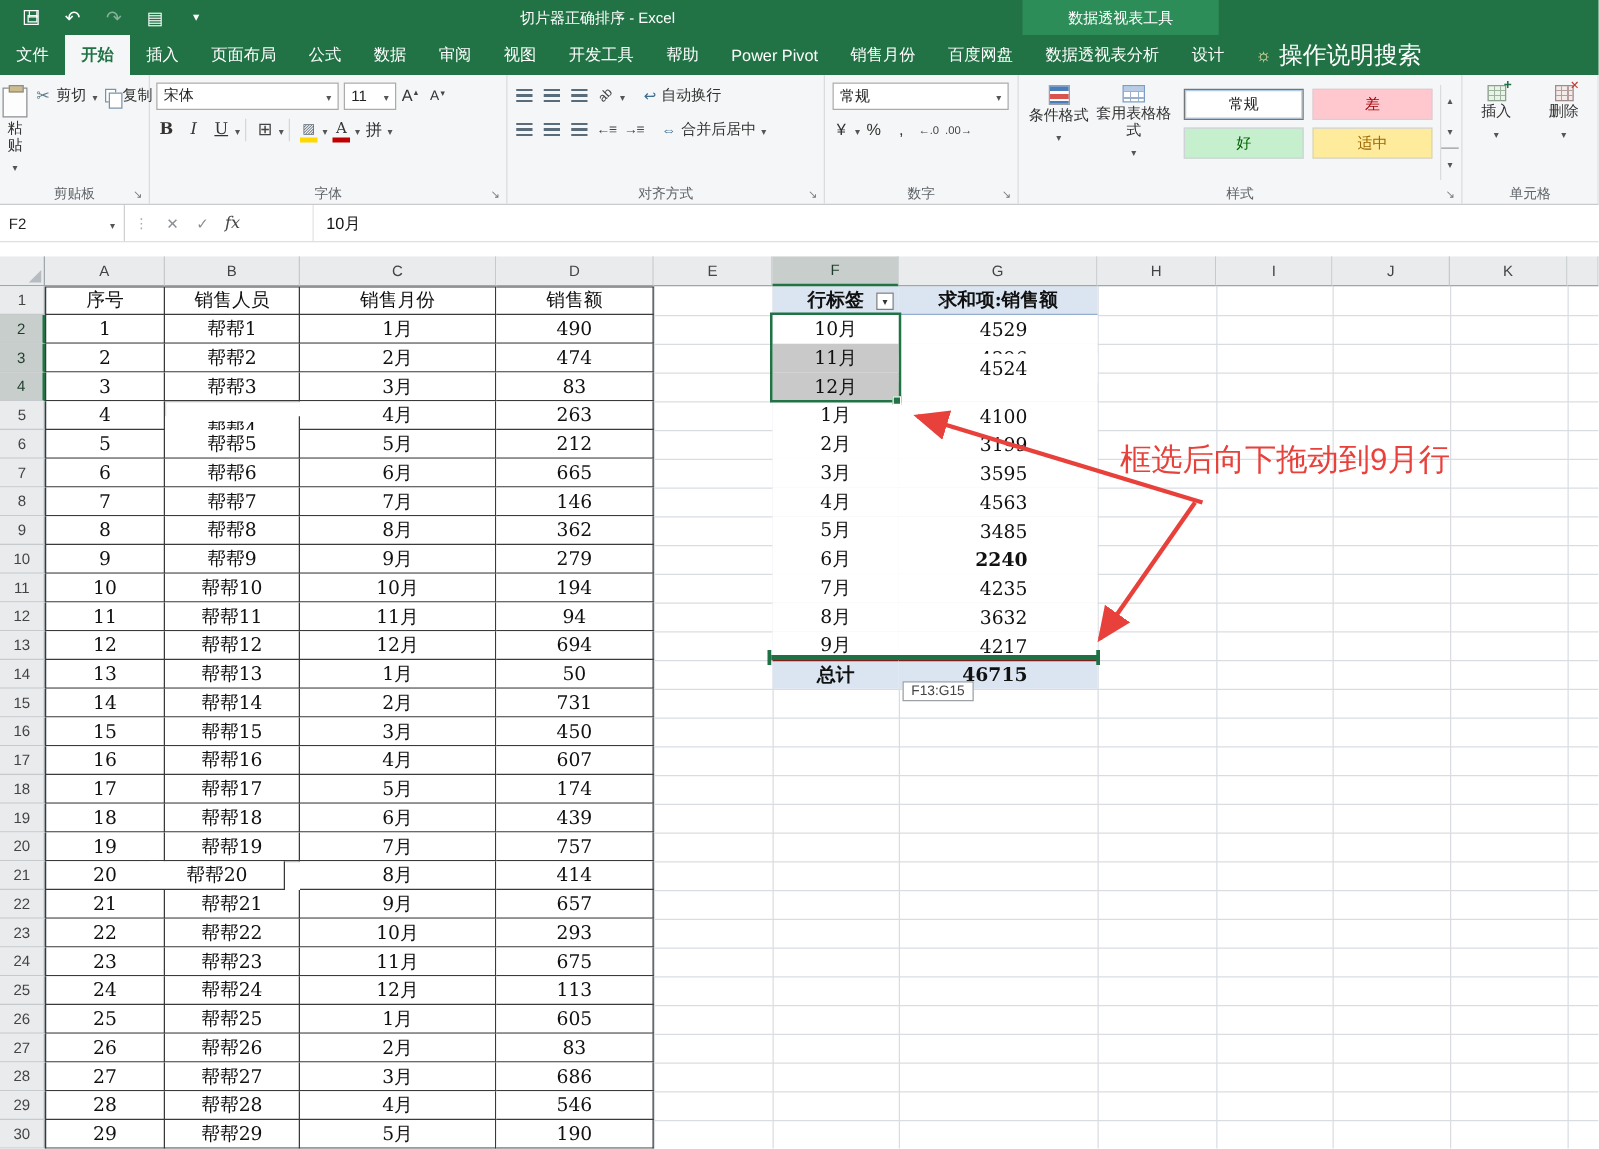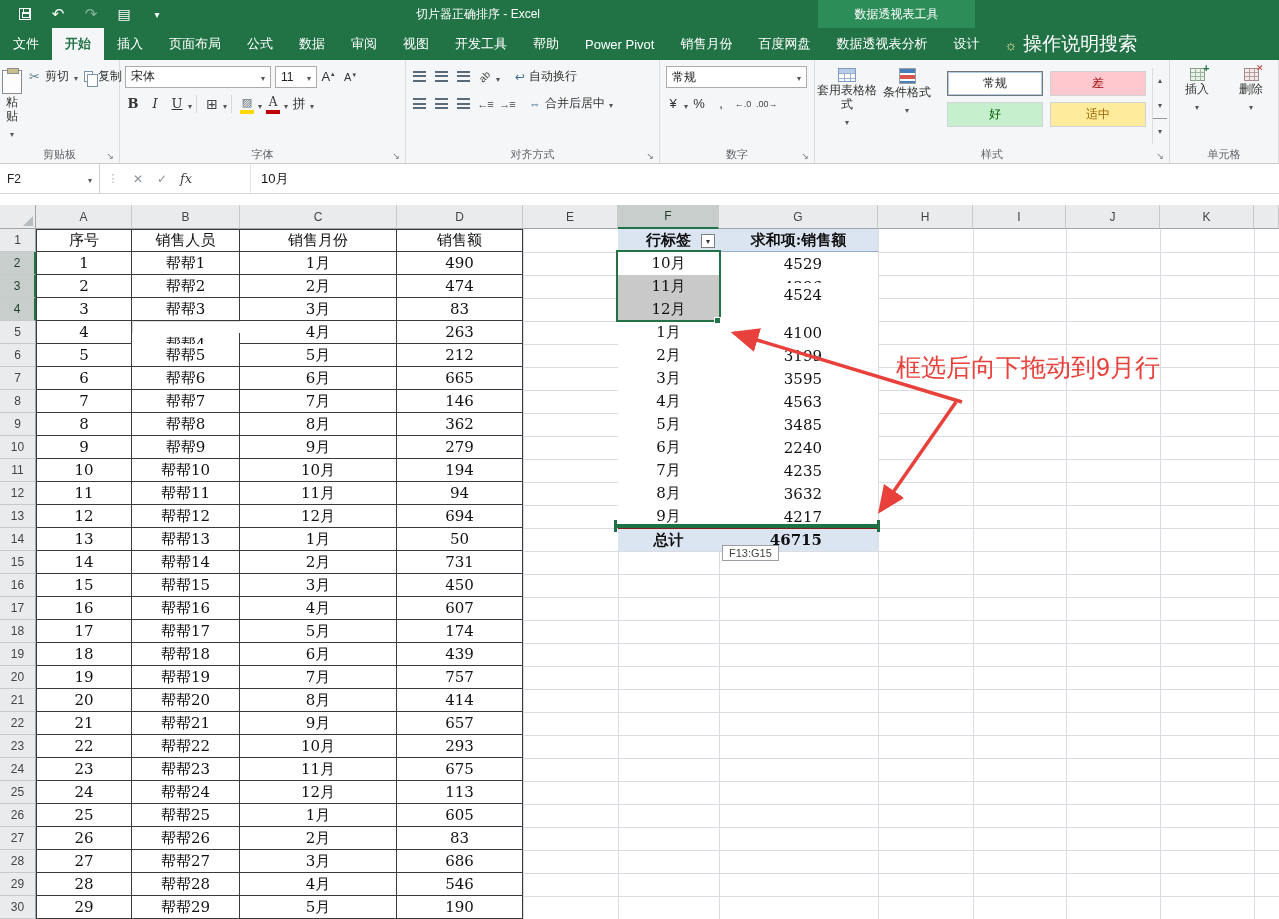--- a/index.html
+++ b/index.html
@@ -327,27 +327,27 @@
       </div>
       <div class="rg-footer">
         <span>数字</span>
         <span class="launcher"></span>
       </div>
     </div>
 
     <div class="rgroup g-styles">
       <div class="rg-body">
         <div class="bigbtn">
+          <span class="ic-cf"></span>
+          <span class="bb-label">条件格式</span>
+          <span class="ic-dd"></span>
+        </div>
+        <div class="bigbtn">
           <span class="ic-fat"></span>
           <span class="bb-label">套用表格格式</span>
-          <span class="ic-dd"></span>
-        </div>
-        <div class="bigbtn">
-          <span class="ic-cf"></span>
-          <span class="bb-label">条件格式</span>
           <span class="ic-dd"></span>
         </div>
         <div class="gallery" id="style-gallery">
             <div class="chip selchip" style="background: rgb(255, 255, 255); color: rgb(31, 31, 31);">常规</div>
             <div class="chip" style="background: rgb(255, 199, 206); color: rgb(156, 0, 6);">差</div>
             <div class="chip" style="background: rgb(198, 239, 206); color: rgb(0, 97, 0);">好</div>
             <div class="chip" style="background: rgb(255, 235, 156); color: rgb(156, 101, 0);">适中</div>
           </div>
         <div class="gscroll">
           <span class="ic-up"></span>
@@ -569,21 +569,21 @@
       <div class="cell tbl" style="left: 397px; top: 415px; width: 126px; height: 23px;">174</div>
       <div class="cell tbl t-left" style="left: 36px; top: 438px; width: 96px; height: 23px;">18</div>
       <div class="cell tbl" style="left: 132px; top: 438px; width: 108px; height: 23px;">帮帮18</div>
       <div class="cell tbl" style="left: 240px; top: 438px; width: 157px; height: 23px;">6月</div>
       <div class="cell tbl" style="left: 397px; top: 438px; width: 126px; height: 23px;">439</div>
       <div class="cell tbl t-left" style="left: 36px; top: 461px; width: 96px; height: 23px;">19</div>
       <div class="cell tbl" style="left: 132px; top: 461px; width: 108px; height: 23px;">帮帮19</div>
       <div class="cell tbl" style="left: 240px; top: 461px; width: 157px; height: 23px;">7月</div>
       <div class="cell tbl" style="left: 397px; top: 461px; width: 126px; height: 23px;">757</div>
       <div class="cell tbl t-left" style="left: 36px; top: 484px; width: 96px; height: 23px;">20</div>
-      <div class="cell tbl" style="left: 132px; top: 484px; width: 108px; height: 23px;">帮帮20</div>
+      <div class="cell tbl" style="left: 120px; top: 484px; width: 108px; height: 23px;">帮帮20</div>
       <div class="cell tbl" style="left: 240px; top: 484px; width: 157px; height: 23px;">8月</div>
       <div class="cell tbl" style="left: 397px; top: 484px; width: 126px; height: 23px;">414</div>
       <div class="cell tbl t-left" style="left: 36px; top: 507px; width: 96px; height: 23px;">21</div>
       <div class="cell tbl" style="left: 132px; top: 507px; width: 108px; height: 23px;">帮帮21</div>
       <div class="cell tbl" style="left: 240px; top: 507px; width: 157px; height: 23px;">9月</div>
       <div class="cell tbl" style="left: 397px; top: 507px; width: 126px; height: 23px;">657</div>
       <div class="cell tbl t-left" style="left: 36px; top: 530px; width: 96px; height: 23px;">22</div>
       <div class="cell tbl" style="left: 132px; top: 530px; width: 108px; height: 23px;">帮帮22</div>
       <div class="cell tbl" style="left: 240px; top: 530px; width: 157px; height: 23px;">10月</div>
       <div class="cell tbl" style="left: 397px; top: 530px; width: 126px; height: 23px;">293</div>
@@ -627,21 +627,21 @@
       <div class="cell pvval" style="left: 719px; top: 116px; width: 159px; height: 23px;">4100</div>
       <div class="cell pvlab" style="left: 618px; top: 139px; width: 101px; height: 23px;">2月</div>
       <div class="cell pvval" style="left: 719px; top: 139px; width: 159px; height: 23px;">3199</div>
       <div class="cell pvlab" style="left: 618px; top: 162px; width: 101px; height: 23px;">3月</div>
       <div class="cell pvval" style="left: 719px; top: 162px; width: 159px; height: 23px;">3595</div>
       <div class="cell pvlab" style="left: 618px; top: 185px; width: 101px; height: 23px;">4月</div>
       <div class="cell pvval" style="left: 719px; top: 185px; width: 159px; height: 23px;">4563</div>
       <div class="cell pvlab" style="left: 618px; top: 208px; width: 101px; height: 23px;">5月</div>
       <div class="cell pvval" style="left: 719px; top: 208px; width: 159px; height: 23px;">3485</div>
       <div class="cell pvlab" style="left: 618px; top: 231px; width: 101px; height: 23px;">6月</div>
-      <div class="cell pvval" style="left: 719px; top: 231px; width: 159px; height: 23px;">2240</div>
+      <div class="cell pvval" style="left: 719px; top: 231px; width: 159px; height: 23px; font-weight: bold;">2240</div>
       <div class="cell pvlab" style="left: 618px; top: 254px; width: 101px; height: 23px;">7月</div>
       <div class="cell pvval" style="left: 719px; top: 254px; width: 159px; height: 23px;">4235</div>
       <div class="cell pvlab" style="left: 618px; top: 277px; width: 101px; height: 23px;">8月</div>
       <div class="cell pvval" style="left: 719px; top: 277px; width: 159px; height: 23px;">3632</div>
       <div class="cell pvlab" style="left: 618px; top: 300px; width: 101px; height: 23px;">9月</div>
       <div class="cell pvval" style="left: 719px; top: 300px; width: 159px; height: 23px;">4217</div>
       <div class="cell pvtot" style="left: 618px; top: 323px; width: 101px; height: 23px;">总计</div>
       <div class="cell pvtot pvval" style="left: 719px; top: 323px; width: 159px; height: 23px;">46715</div>
       <div class="pv-filter" style="left: 701px; top: 29px; width: 14px; height: 14px;"></div>
     </div>

